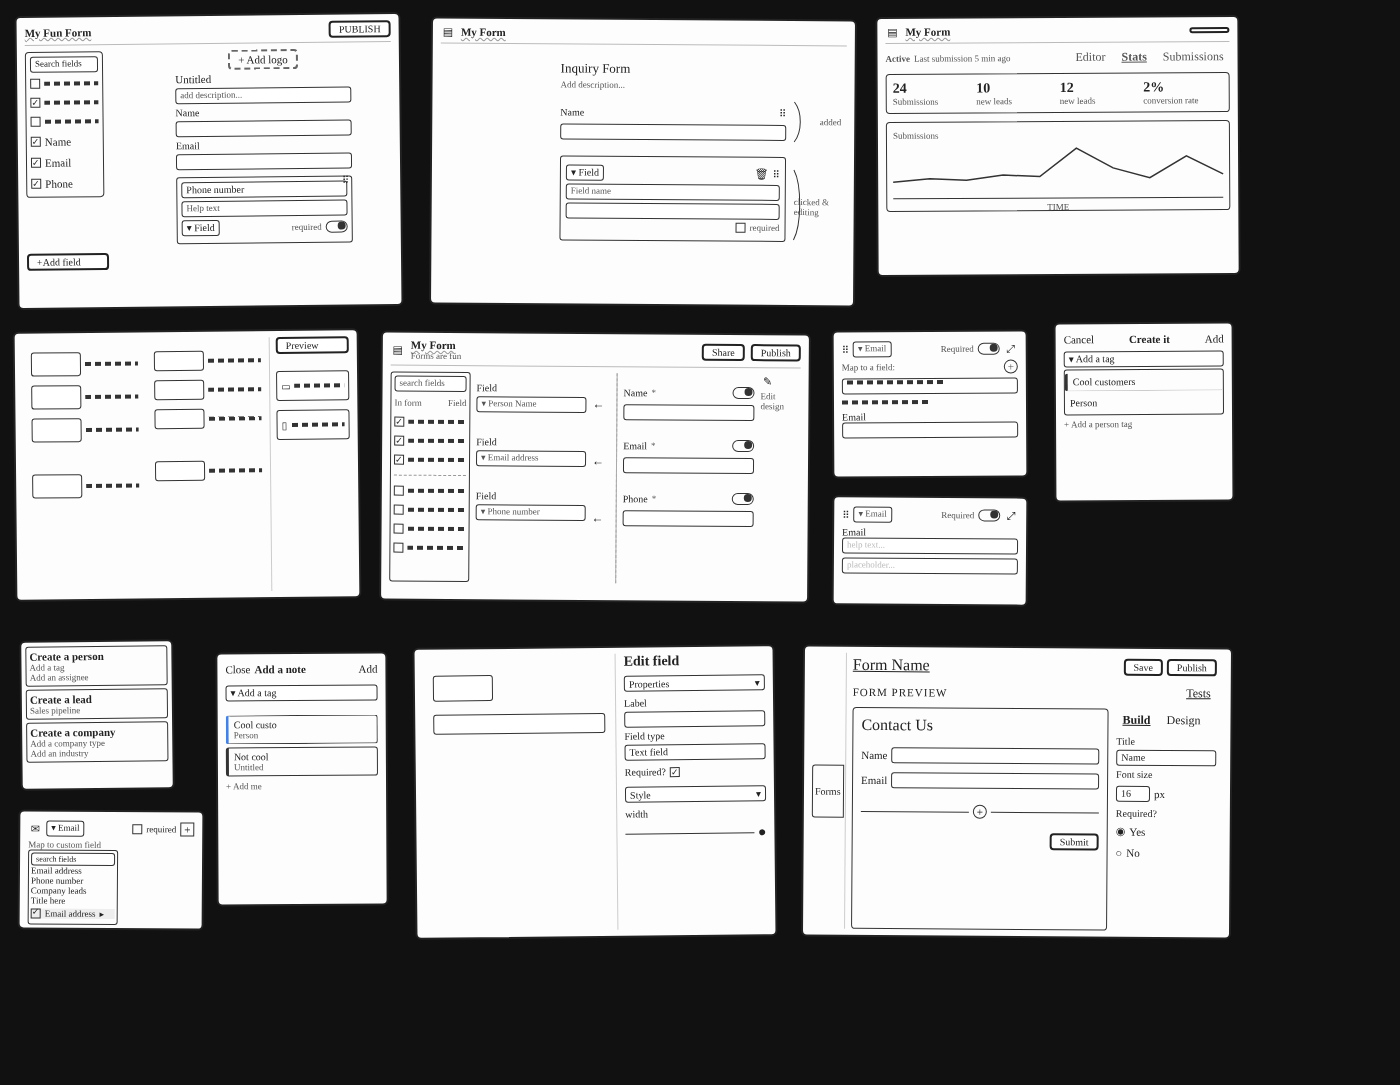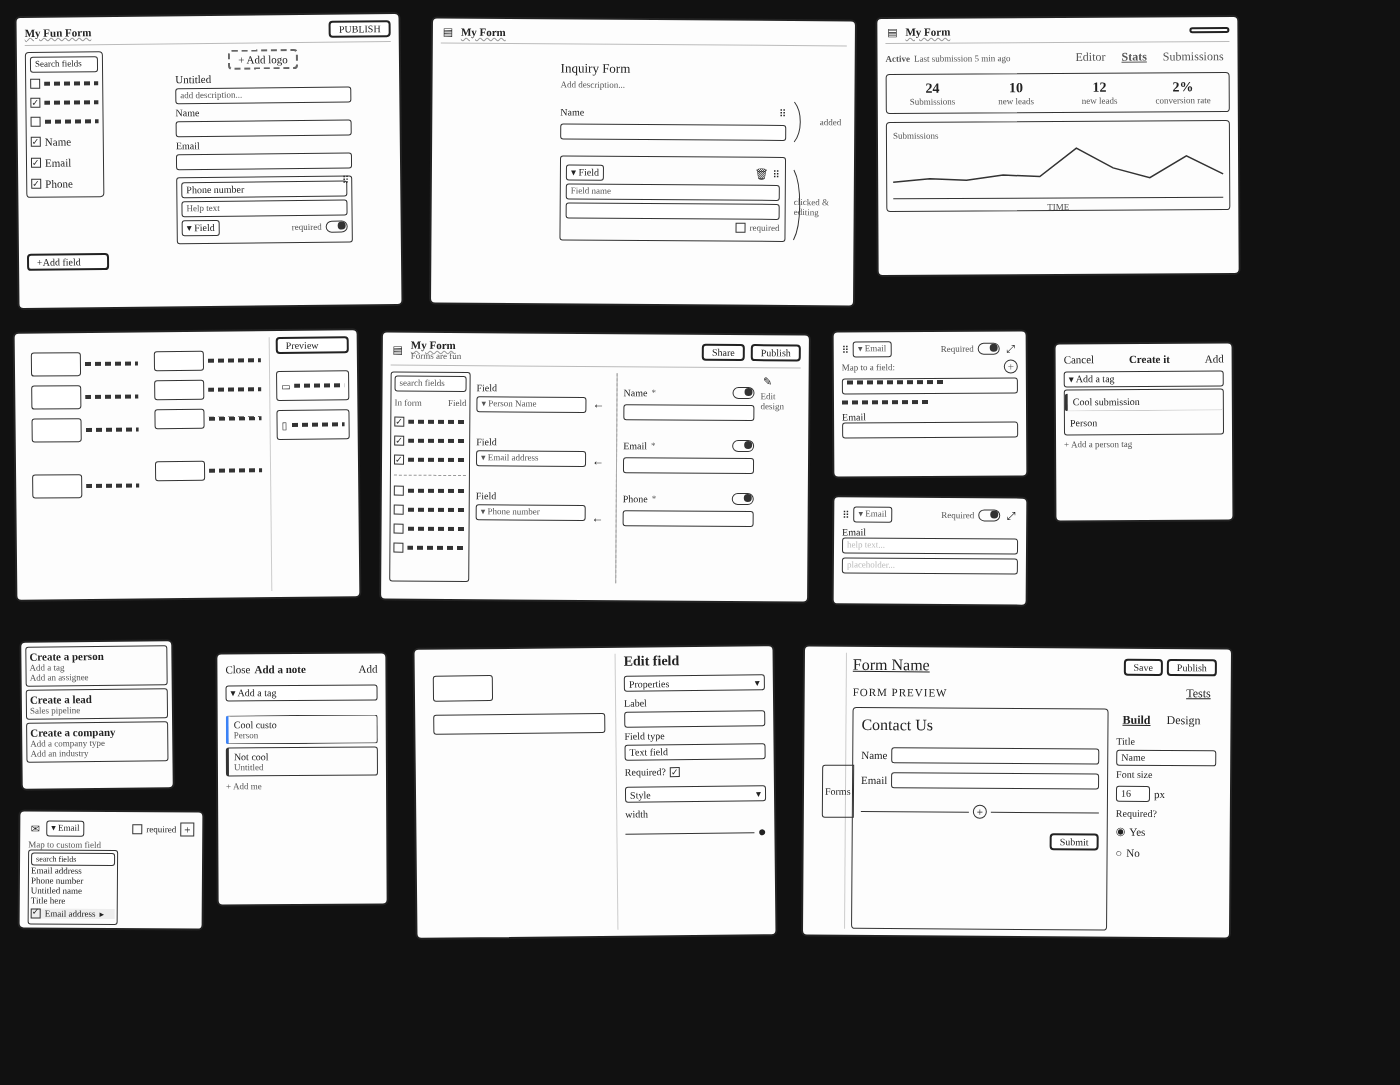--- a/index.html
+++ b/index.html
@@ -38,21 +38,21 @@
   .squig { height:4px; background:repeating-linear-gradient(90deg,#333 0 6px,transparent 6px 10px); flex:1;}
   .icon { width:14px; height:14px; display:inline-flex; align-items:center; justify-content:center; font-size:11px;}
   .small { font-size:9px; color:#555;}
   .dropdown::before { content:"▾ "; }
   .vline { width:1px; background:#aaa; border-left:1px dashed #aaa;}
   .grip { font-size:10px;}
   .label { font-size:10px;}
   .dashed { border:2px dashed #666; border-radius:4px; padding:2px 8px;}
   .toggle { width:22px; height:12px; border:1.5px solid #333; border-radius:7px; position:relative; display:inline-block;}
   .toggle::after { content:""; width:8px; height:8px; background:#333; border-radius:50%; position:absolute; top:0; right:1px;}
-  .stat { text-align:center; flex:1;}
+  .stat { text-align:left; flex:1;}
   .stat .num { font-size:14px; font-weight:bold;}
   .chart { border:1.5px solid #333; border-radius:4px; height:90px; margin-top:8px; position:relative; padding:6px;}
   .tab { padding:1px 6px; border-bottom:1px solid transparent; font-size:12px;}
   .tab.active { text-decoration:underline; font-weight:bold;}
   .arrow { font-size:12px;}
   .tag-item { border:1.5px solid #333; border-radius:3px; padding:3px 5px; margin:3px 0; font-size:10px;}
   svg { overflow:visible;}
 </style>
 </head>
 <body>
@@ -387,29 +387,29 @@
     <span style="flex:1"></span>
     <span class="small">Required</span>
     <span class="toggle"></span>
     <span class="icon">⤢</span>
   </div>
   <span class="label">Email</span>
   <div class="input small" style="color:#bbb;">help text...</div>
   <div class="input small" style="margin-top:4px; color:#bbb;">placeholder...</div>
 </div>
 
-<div class="frame" style="left:1044px; top:332px; width:180px; height:180px;">
+<div class="frame" style="left:1044px; top:312px; width:180px; height:180px;">
   <div class="row">
     <span>Cancel</span>
     <span style="flex:1; text-align:center; font-weight:bold;">Create it</span>
     <span>Add</span>
   </div>
   <div class="input dropdown" style="margin-top:6px;">Add a tag</div>
   <div style="border:1px solid #333; border-radius:3px; margin-top:2px;">
-    <div class="tag-item" style="border:none; border-bottom:1px solid #ccc; border-left:3px solid #333;">Cool submission</div>
+    <div class="tag-item" style="border:none; border-bottom:1px solid #ccc; border-left:3px solid #333;">Cool customers</div>
     <div class="tag-item" style="border:none;">Person</div>
   </div>
   <span class="small" style="margin-top:4px; display:block;">+ Add a person tag</span>
 </div>
 
 <div class="frame r2" style="left:10px; top:630px; width:154px; height:150px; padding:4px;">
   <div style="border:1px solid #333; border-radius:3px; padding:3px; margin-bottom:3px;">
     <div style="font-weight:bold;">Create a person</div>
     <div class="small">Add a tag</div>
     <div class="small">Add an assignee</div>
@@ -432,21 +432,21 @@
     <span style="flex:1"></span>
     <span class="chk"></span>
     <span>required</span>
     <span class="icon" style="border:1px solid #333;">+</span>
   </div>
   <div class="small">Map to custom field</div>
   <div style="border:1px solid #333; border-radius:3px; padding:2px; width:90px;">
     <div class="input" style="font-size:8px; min-height:12px;">search fields</div>
     <div>Email address</div>
     <div>Phone number</div>
-    <div>Untitled name</div>
+    <div>Company leads</div>
     <div>Title here</div>
     <div class="row" style="background:#eee;">
           <span class="chk on"></span>
           <span>Email address</span>
           <span>▸</span>
         </div>
   </div>
 </div>
 
 <div class="frame" style="left:206px; top:642px; width:172px; height:254px;">
@@ -498,21 +498,21 @@
             <div class="line"></div>
             <span style="font-size:14px;">●</span>
           </div>
     </div>
   </div>
 </div>
 
 <div class="frame r1" style="left:792px; top:636px; width:430px; height:292px;">
   <div style="display:flex; height:100%;">
     <div style="width:34px; border-right:1px solid #ccc; display:flex; align-items:center;">
-      <span style="writing-mode:horizontal-tb; border:1px solid #333; border-radius:3px 0 0 3px; padding:20px 2px; font-size:10px;margin-left:10px;">Forms</span>
+      <span style="writing-mode:horizontal-tb; border:1px solid #333; border-radius:3px 0 0 3px; padding:20px 2px; font-size:10px;">Forms</span>
     </div>
     <div class="col" style="flex:1; padding:0 6px;">
       <div class="row">
         <span style="font-size:16px; text-decoration:underline;">Form Name</span>
         <span style="flex:1"></span>
         <span class="btn">Save</span>
         <span class="btn">Publish</span>
       </div>
       <div class="row">
         <span style="letter-spacing:1px;">FORM PREVIEW</span>

